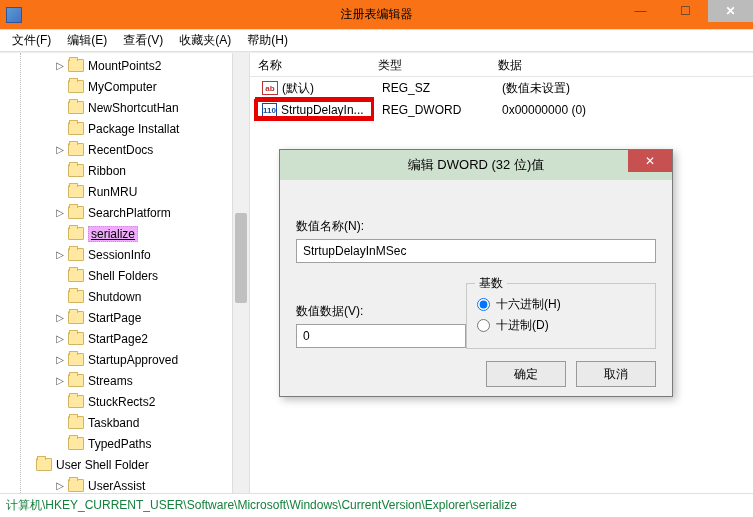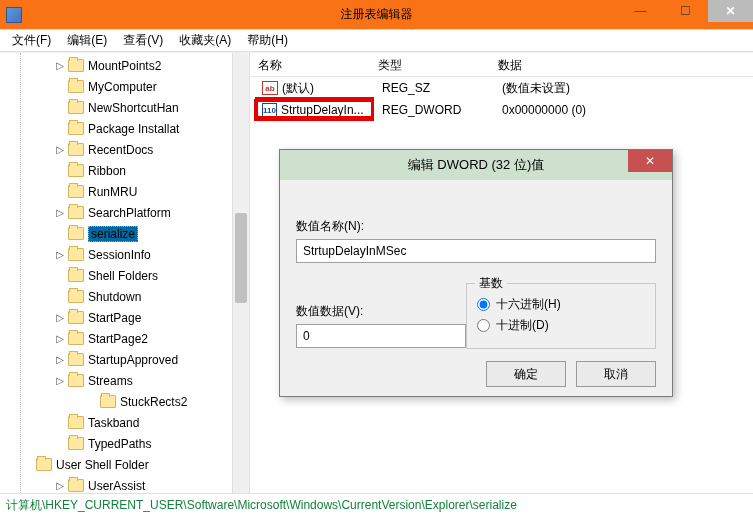--- a/index.html
+++ b/index.html
@@ -21,21 +21,21 @@
 
 .main { display: flex; height: calc(517px - 30px - 22px - 24px); border-top: 1px solid #eee; }
 
 
 .tree { width: 250px; border-right: 1px solid #e0e0e0; overflow: hidden; position: relative; font-size: 12px; }
 .tree-inner { padding: 2px 0 2px 0; }
 .tree-row { display: flex; align-items: center; height: 21px; white-space: nowrap; padding-left: 30px; }
 .tree-row .exp { width: 12px; text-align: center; color: #555; font-size: 10px; margin-right: 2px; }
 .tree-row .folder-icon { width: 16px; height: 13px; background: #ffe9a2; border: 1px solid #d4b45f; border-radius: 1px; margin-right: 4px; position: relative; }
 .tree-row .folder-icon::before { content:""; position:absolute; top:-3px; left:0; width:7px; height:3px; background:#ffe9a2; border:1px solid #d4b45f; border-bottom:none; border-radius:1px 1px 0 0;}
-.tree-row.selected .label { background:#0369a1; border:1px dotted #aaa; padding:0 2px; }
+.tree-row.selected .label { background:#f0abfc; border:1px dotted #aaa; padding:0 2px;text-decoration:underline; }
 .tree .vbar { position:absolute; left:20px; top:0; bottom:0; border-left:1px dotted #bbb; }
 .tree .scroll { position:absolute; right:0; top:0; bottom:0; width:17px; background:#f0f0f0; border-left:1px solid #ddd; }
 .tree .scroll .thumb { position:absolute; left:2px; right:2px; top:160px; height:90px; background:#c0c0c0; border-radius:2px; }
 
 
 .list { flex:1; position: relative; font-size: 12px; }
 .list-header { height: 24px; display:flex; border-bottom:1px solid #e5e5e5; }
 .list-header .col { padding: 4px 8px; color:#000; }
 .list-row { height: 22px; display:flex; align-items:center; }
 .list-row .cell { padding: 0 12px; display:flex; align-items:center; }
@@ -168,21 +168,21 @@
         <div class="tree-row" style="padding-left: 54px;">
           <span class="exp">▷</span>
           <span class="folder-icon"></span>
           <span class="label">StartupApproved</span>
         </div>
         <div class="tree-row" style="padding-left: 54px;">
           <span class="exp">▷</span>
           <span class="folder-icon"></span>
           <span class="label">Streams</span>
         </div>
-        <div class="tree-row" style="padding-left: 54px; margin-left: 32px;">
+        <div class="tree-row" style="padding-left: 54px;">
           <span class="exp"></span>
           <span class="folder-icon"></span>
           <span class="label">StuckRects2</span>
         </div>
         <div class="tree-row" style="padding-left: 54px;">
           <span class="exp"></span>
           <span class="folder-icon"></span>
           <span class="label">Taskband</span>
         </div>
         <div class="tree-row" style="padding-left: 54px;">

